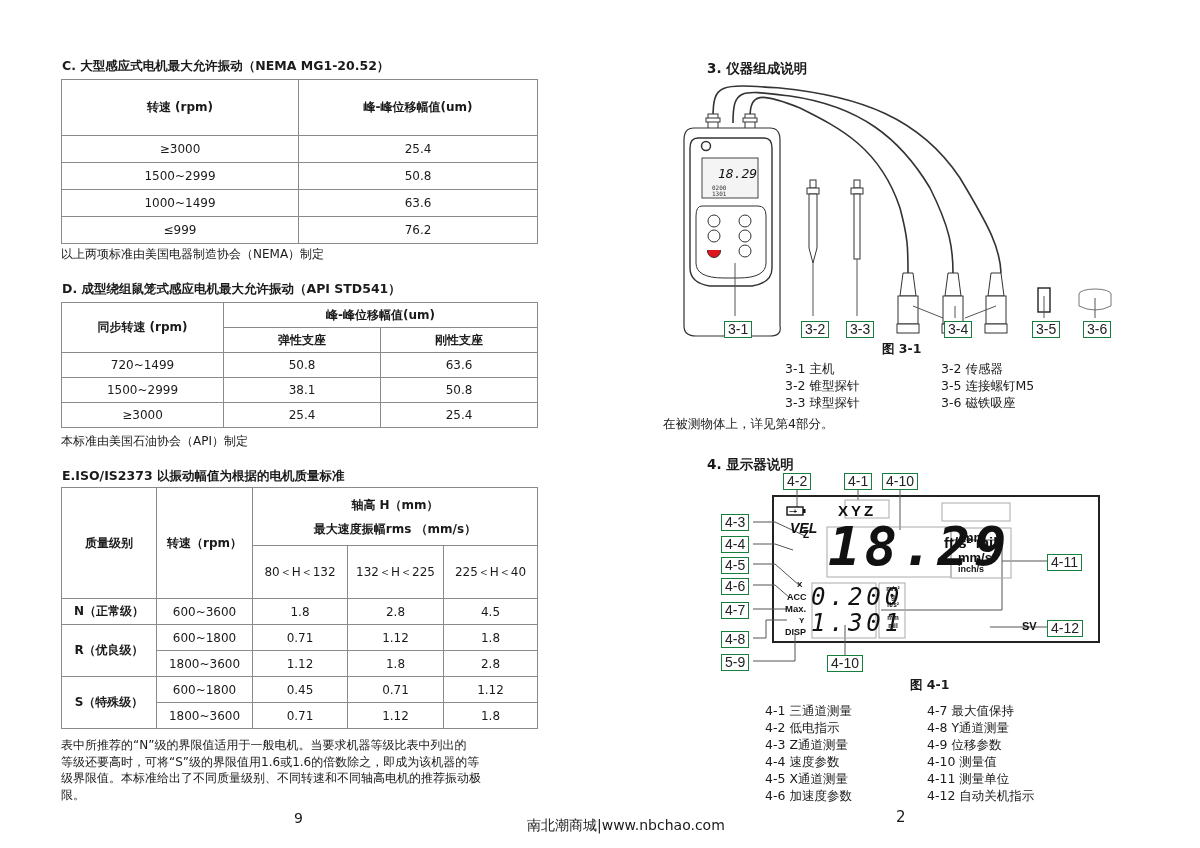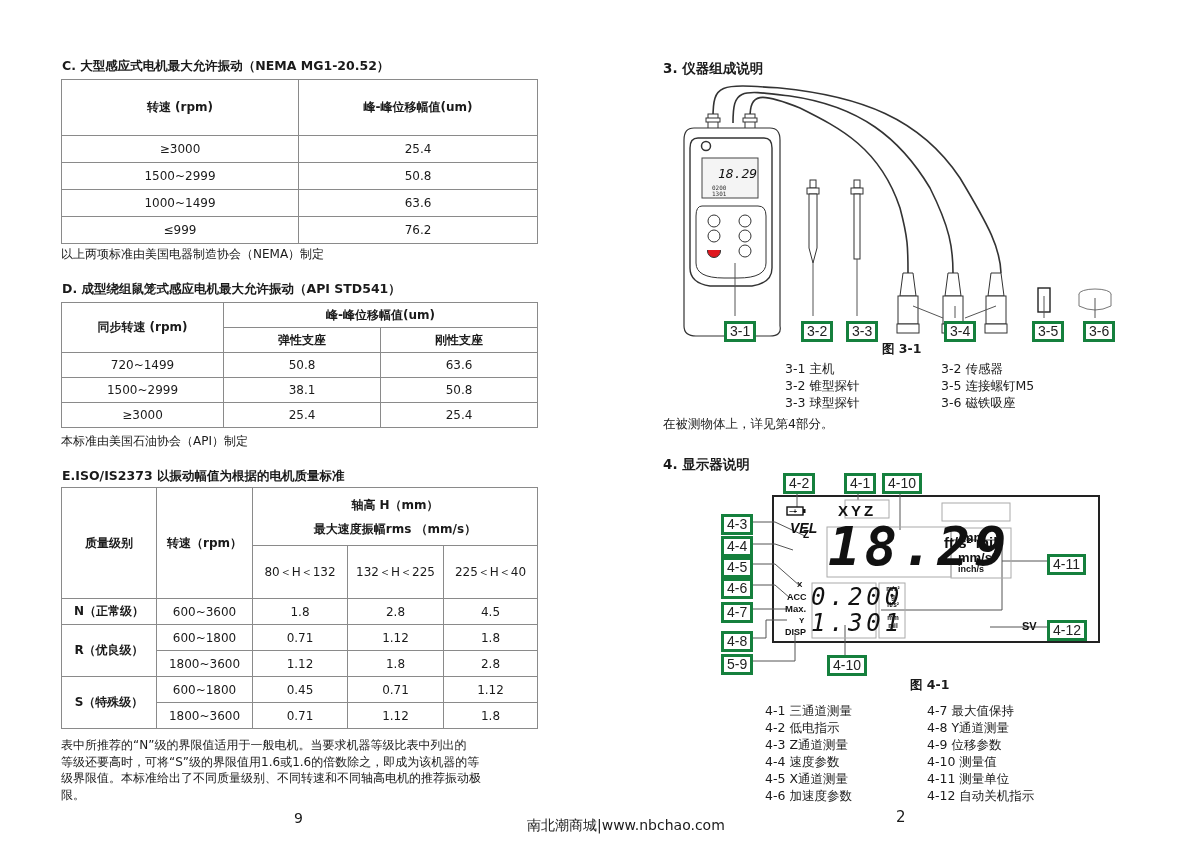--- a/index.html
+++ b/index.html
@@ -9,22 +9,22 @@
   .h-title { font-weight: bold; font-size: 12.5px; white-space: nowrap; }
   .note { font-size: 12px; white-space: nowrap; }
   table.tbl { border-collapse: collapse; position: absolute; font-size: 12px; }
   table.tbl td { border: 1px solid #8a8a8a; text-align: center; vertical-align: middle; padding: 0; }
   table.tbl td.hd { font-weight: bold; }
   .para { font-size: 12px; line-height: 16.5px; }
   .page-num { font-size: 14px; }
   .footer-site { font-size: 14px; white-space: nowrap; }
   .fig-caption { font-weight: bold; font-size: 12.5px; }
   .legend-col div { font-size: 12.5px; line-height: 17px; white-space: nowrap; }
-  .sec-title { font-weight: bold; font-size: 13.5px; white-space: nowrap; }
-  .callout { position: absolute; border: 3px solid #15803d; background: #fff; font-size: 14px; line-height: 15px; padding: 0 3px; font-family: "Liberation Sans", sans-serif; color: #222; white-space: nowrap; }
+  .sec-title { font-weight: bold; font-size: 13.5px; white-space: nowrap; margin-left: 44px; }
+  .callout { position: absolute; border: 1px solid #15803d; background: #fff; font-size: 14px; line-height: 15px; padding: 0 3px; font-family: "Liberation Sans", sans-serif; color: #222; white-space: nowrap; }
   .lcd-label { position: absolute; font-family: "Liberation Sans", sans-serif; font-weight: bold; color: #111; white-space: nowrap; }
   .seg { position: absolute; font-family: "DejaVu Sans Mono", monospace; font-style: italic; color: #111; letter-spacing: 4px; white-space: nowrap; }
 </style>
 </head>
 <body>
 
 <div class="abs h-title" style="left:62px; top:58px;">C. 大型感应式电机最大允许振动（NEMA MG1-20.52）</div>
 
 <table class="tbl" style="left:61px; top:79px; width:477px;">
   <tbody>

